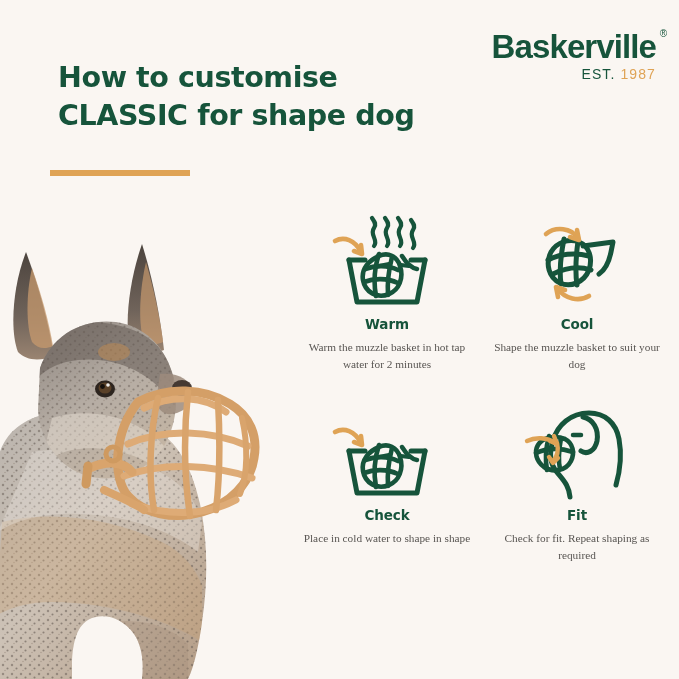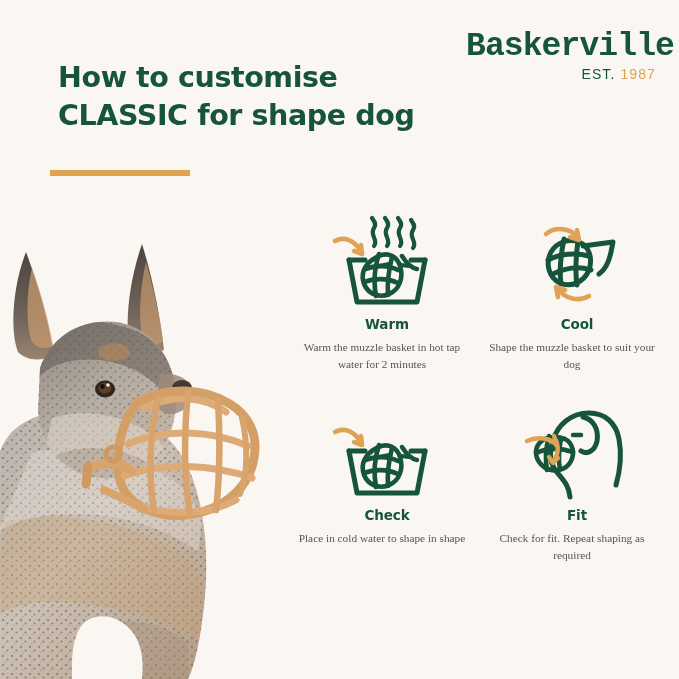--- a/index.html
+++ b/index.html
@@ -25,21 +25,21 @@
 
   
   #logo-block {
     position: absolute;
     left: 466px;
     top: 30px;
     width: 190px;
     text-align: right;
   }
   #logo-wordmark {
-    font-family: Liberation Mono, monospace;
+    font-family: Liberation Sans, sans-serif;
     font-size: 33px;
     font-weight: 700;
     color: #16543b;
     letter-spacing: -0.9px;
     line-height: 1;
     display: inline-block;
     position: relative;
   }
   #logo-tm {
     position: absolute;
@@ -104,20 +104,21 @@
     width: 380px;
     display: grid;
     grid-template-columns: 1fr 1fr;
     grid-template-rows: auto auto;
     row-gap: 28px;
     column-gap: 0px;
   }
   .step {
     display: flex;
     flex-direction: column;
+    align-items: center;
     text-align: center;
     padding: 0 6px;
   }
   .step-icon {
     height: 104px;
     display: flex;
     align-items: center;
     justify-content: center;
   }
   .step-icon svg { display: block; overflow: visible; }

